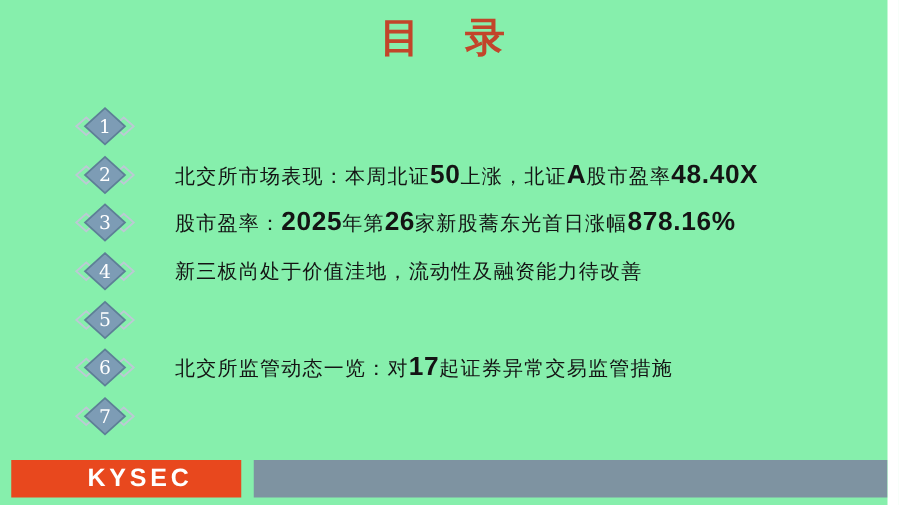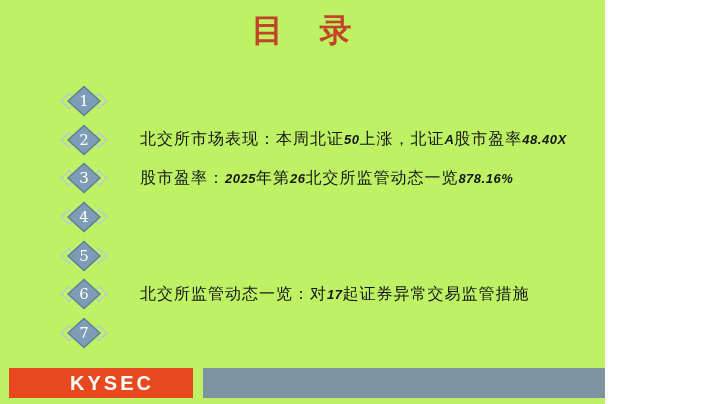--- a/index.html
+++ b/index.html
@@ -1,20 +1,20 @@
 <!DOCTYPE html>
 <html><head>
 <meta charset="utf-8">
 <style>
   html, body { margin: 0; padding: 0; background: #ffffff; }
   .slide {
     position: relative;
-    width: 605px;
+    width: 710px;
     height: 404px;
-    background: #bef264;
+    background: #86efac;
     overflow: hidden;
     font-family: "DejaVu Serif", "Liberation Serif", serif;
   }
   .title-block {
     position: absolute;
     top: 12px;
     left: 0;
     width: 100%;
     text-align: center;
   }
@@ -55,23 +55,22 @@
   .toc-text {
     margin-left: 30px;
     font-size: 16px;
     letter-spacing: 1px;
     color: #141414;
     white-space: nowrap;
   }
   .toc-text .b {
     font-family: "Liberation Sans", "DejaVu Sans", sans-serif;
     font-weight: 700;
-    font-size: 13px;
+    font-size: 21px;
     letter-spacing: 0.5px;
-    font-style: italic;
   }
   .footer-logo {
     position: absolute;
     left: 9px;
     bottom: 6px;
     width: 184px;
     height: 30px;
     display: flex;
     align-items: center;
     justify-content: center;
@@ -118,29 +117,30 @@
         </svg>
         <div class="toc-text"><span>北交所市场表现：本周北证</span><span class="b">50</span><span>上涨，北证</span><span class="b">A</span><span>股市盈率</span><span class="b">48.40X</span></div>
       </div>
       <div class="toc-row">
         <svg viewBox="0 0 52 32" class="bullet-svg">
           <polygon points="3,16 11,9 19,16 11,23" fill="none" stroke="#bcc9d4" stroke-width="1.4"></polygon>
           <polygon points="33,16 41,9 49,16 41,23" fill="none" stroke="#bcc9d4" stroke-width="1.4"></polygon>
           <polygon points="26,1.5 42,16 26,30.5 10,16" fill="#7d9cb5" stroke="#5d7f96" stroke-width="1.4"></polygon>
           <text x="26" y="21" text-anchor="middle" fill="#ffffff" class="bullet-num">3</text>
         </svg>
-        <div class="toc-text"><span>股市盈率：</span><span class="b">2025</span><span>年第</span><span class="b">26</span><span>北交所监管动态一览</span><span class="b">878.16%</span></div>
+        <div class="toc-text"><span>股市盈率：</span><span class="b">2025</span><span>年第</span><span class="b">26</span><span>家新股蕎东光首日涨幅</span><span class="b">878.16%</span></div>
       </div>
       <div class="toc-row">
         <svg viewBox="0 0 52 32" class="bullet-svg">
           <polygon points="3,16 11,9 19,16 11,23" fill="none" stroke="#bcc9d4" stroke-width="1.4"></polygon>
           <polygon points="33,16 41,9 49,16 41,23" fill="none" stroke="#bcc9d4" stroke-width="1.4"></polygon>
           <polygon points="26,1.5 42,16 26,30.5 10,16" fill="#7d9cb5" stroke="#5d7f96" stroke-width="1.4"></polygon>
           <text x="26" y="21" text-anchor="middle" fill="#ffffff" class="bullet-num">4</text>
         </svg>
+        <div class="toc-text"><span>新三板尚处于价值洼地，流动性及融资能力待改善</span></div>
       </div>
       <div class="toc-row">
         <svg viewBox="0 0 52 32" class="bullet-svg">
           <polygon points="3,16 11,9 19,16 11,23" fill="none" stroke="#bcc9d4" stroke-width="1.4"></polygon>
           <polygon points="33,16 41,9 49,16 41,23" fill="none" stroke="#bcc9d4" stroke-width="1.4"></polygon>
           <polygon points="26,1.5 42,16 26,30.5 10,16" fill="#7d9cb5" stroke="#5d7f96" stroke-width="1.4"></polygon>
           <text x="26" y="21" text-anchor="middle" fill="#ffffff" class="bullet-num">5</text>
         </svg>
       </div>
       <div class="toc-row">

